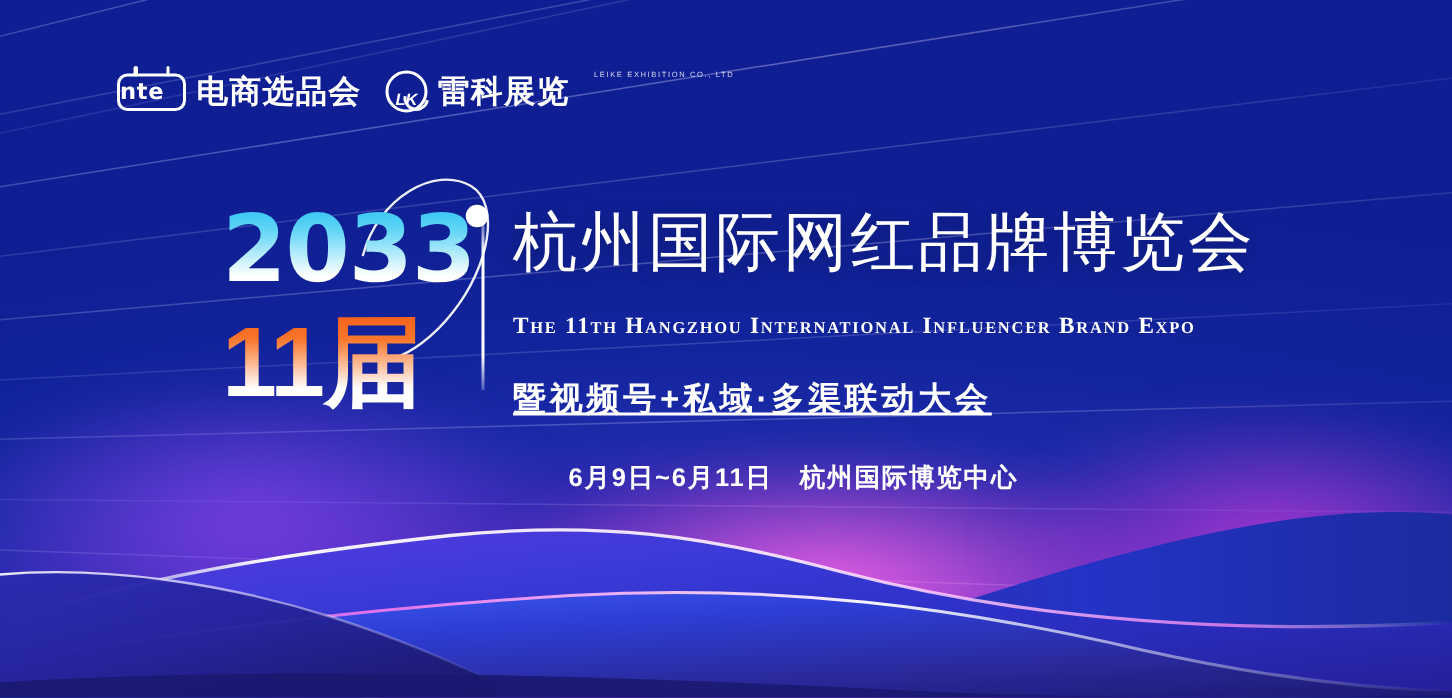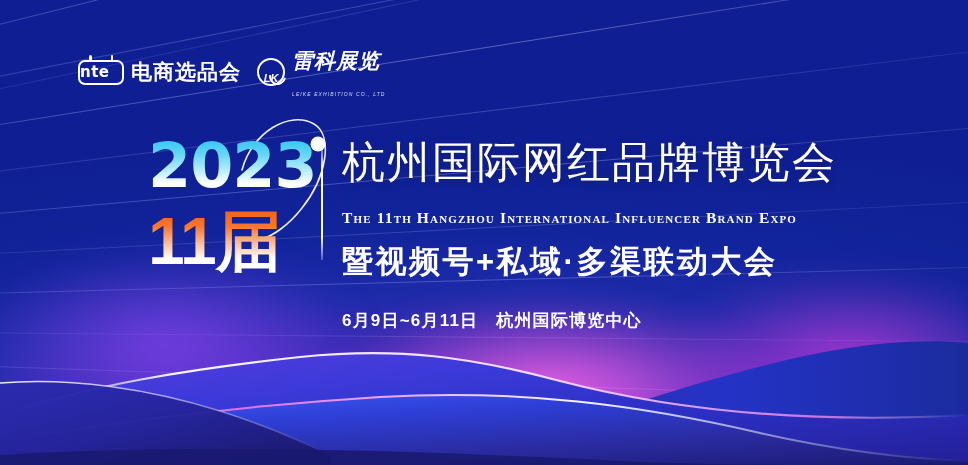--- a/index.html
+++ b/index.html
@@ -72,21 +72,21 @@
     display:flex;align-items:flex-end;justify-content:center;
     color:#fff;font-size:11px;font-weight:700;font-style:italic;
     position:relative;
   }
   .lk-mark::after{
     content:"";position:absolute;right:-3px;bottom:-1px;
     width:13px;height:13px;border-radius:50%;
     border:2.5px solid #fff;border-top-color:transparent;border-right-color:transparent;
     transform:rotate(-35deg);
   }
-  .lk-stack{display:flex;flex-direction:column;gap:16px;font-style:italic;}
+  .lk-stack{display:flex;gap:16px;}
   .logo-sub{
     color:rgba(255,255,255,.80);font-size:5px;letter-spacing:1.1px;
     white-space:nowrap;text-align:center;
   }
 
   
   .year-block{position:absolute;left:148px;top:137px;z-index:6;}
   .year{
     font-size:62px;line-height:.92;font-weight:900;letter-spacing:-1px;
     font-family:"DejaVu Sans",sans-serif;
@@ -119,28 +119,30 @@
     white-space:nowrap;
     text-shadow:0 2px 10px rgba(0,0,0,.25);
   }
   .subtitle-en{
     margin-top:24px;
     color:#fff;font-size:15.5px;font-weight:700;letter-spacing:1.15px;
     font-variant:small-caps;white-space:nowrap;
     font-family:"Liberation Serif","DejaVu Serif",serif;
   }
   .subtitle-cn{
-    margin-top:14px;
-    color:#fff;font-size:31px;font-weight:700;letter-spacing:2.5px;
-    white-space:nowrap;
+    margin-top:24px;
+    color:#fff;font-size:22px;font-weight:700;letter-spacing:2.5px;
+    white-space:nowrap;
+    text-decoration:underline;
   }
   .meta{
     margin-top:26px;
     color:#fff;font-size:17px;font-weight:700;letter-spacing:1.2px;
     white-space:nowrap;
+    margin-left:37px;
   }
   .meta .venue{margin-left:12px;}
 </style>
 </head>
 <body>
 
 <div class="banner">
 
   <div class="rays" id="rays">
       <div class="ray" style="top: 96px; transform: rotate(-14deg); opacity: 0.55;"></div>
@@ -241,21 +243,21 @@
   </div>
 
   <svg class="orbit" width="110" height="140" viewBox="0 0 110 140">
     <path d="M12,62 C22,24 60,2 84,16 C104,28 96,70 72,100 C58,118 42,128 34,130" fill="none" stroke="#ffffff" stroke-width="1.6" opacity=".92" stroke-linecap="round"></path>
     <circle cx="88" cy="36" r="7.5" fill="#ffffff"></circle>
   </svg>
 
   <div class="divider"></div>
 
   <div class="year-block">
-    <div class="year">2023</div>
+    <div class="year">2033</div>
     <div class="edition">11届</div>
   </div>
 
   <div class="text-col">
     <div class="headline">杭州国际网红品牌博览会</div>
     <div class="subtitle-en">The 11th Hangzhou International Influencer Brand Expo</div>
     <div class="subtitle-cn">暨视频号+私域·多渠联动大会</div>
     <div class="meta">
       <span>6月9日~6月11日</span>
       <span class="venue">杭州国际博览中心</span>

